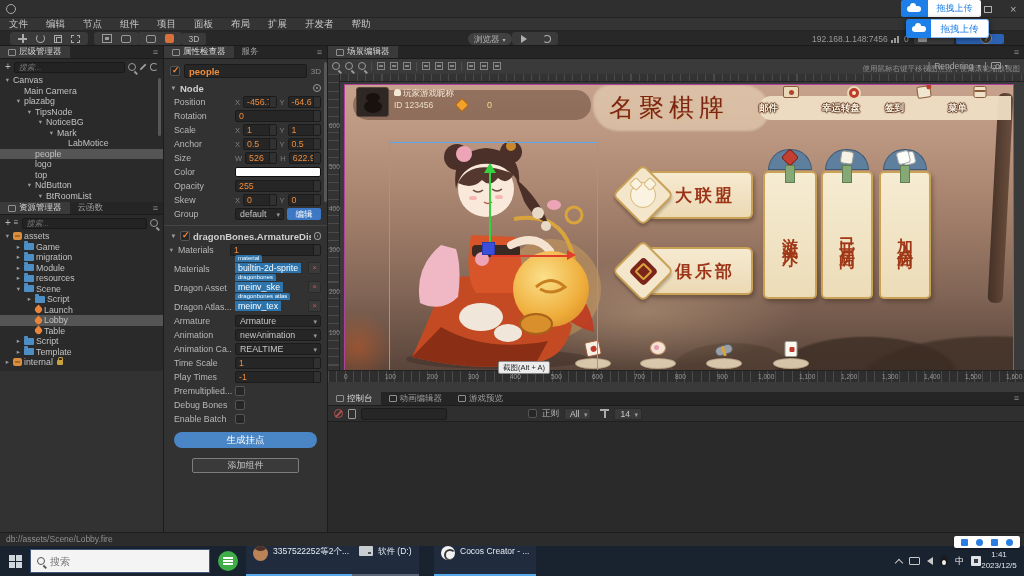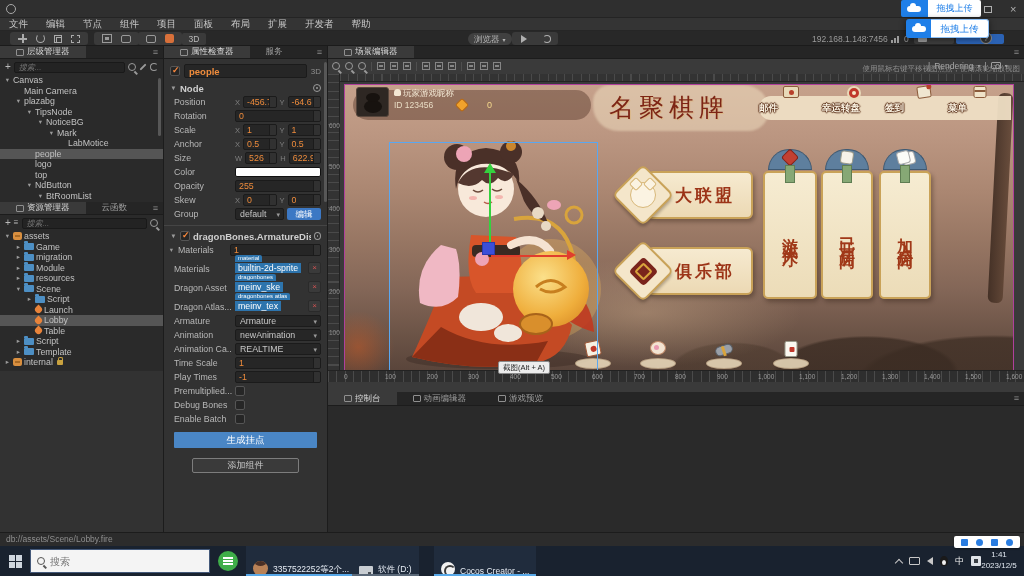--- a/index.html
+++ b/index.html
@@ -49,21 +49,21 @@
 .up1{position:absolute;left:901px;top:0;height:17px;display:flex;z-index:60}
 .up1 .ic{width:27px;height:17px;background:#1f7fe8;border-radius:2px 0 0 2px;position:relative}
 .cloud{position:absolute;left:6px;top:6px;width:14px;height:6px;background:#fff;border-radius:4px}
 .cloud::before{content:"";position:absolute;left:3px;top:-3px;width:6px;height:6px;background:#fff;border-radius:50%}
 .up1 .tx{width:53px;height:17px;background:#fff;border-radius:0 2px 2px 0;color:#1f7fe8;font-size:9px;text-align:center;line-height:17px}
 .up2{position:absolute;left:906px;top:19px;height:19px;display:flex;z-index:61;filter:drop-shadow(0 1px 3px rgba(0,0,0,.5))}
 .up2 .ic{width:25px;height:19px;background:#1f7fe8;border-radius:3px 0 0 3px;position:relative}
 .up2 .tx{width:58px;height:19px;background:#fff;border:1px solid #8ec0f5;border-left:none;border-radius:0 3px 3px 0;color:#1f7fe8;font-size:9.5px;text-align:center;line-height:18px}
 
 .ptabs{position:absolute;background:#252525;border-bottom:1px solid #1c1c1c;display:flex;align-items:stretch}
-.ptab{display:flex;align-items:center;gap:3px;padding:0 16px;font-size:8.5px;color:#9f9f9f;white-space:nowrap}
+.ptab{display:flex;align-items:center;gap:3px;padding:0 8px;font-size:8.5px;color:#9f9f9f;white-space:nowrap}
 .ptab.active{background:#3a3a3a;color:#d8d8d8}
 .pmenu{margin-left:auto;color:#8a8a8a;font-size:9px;line-height:13px;padding-right:5px}
 .mini{display:inline-block;width:8px;height:7px;border:1px solid #8f8f8f;border-radius:1px}
 .srow{position:absolute;display:flex;align-items:center;gap:3px;padding:0 5px}
 .plus{color:#bababa;font-size:10px;line-height:10px}
 .sinput{flex:1;min-width:0;height:11px;background:#232323;border:1px solid #191919;border-radius:2px;color:#777;font-style:italic;font-size:8px;padding:4px 4px;outline:none}
 .mag{width:8px;height:8px;border:1.3px solid #9a9a9a;border-radius:50%;position:relative;flex:none}
 .mag::after{content:"";position:absolute;right:-3px;bottom:-3px;width:4px;height:1.5px;background:#9a9a9a;transform:rotate(45deg)}
 .pen{width:8px;height:2px;background:#9a9a9a;transform:rotate(-45deg);border-radius:1px;flex:none}
 .refr{width:8px;height:8px;border:1.3px solid #9a9a9a;border-radius:50%;border-right-color:transparent;flex:none}
@@ -103,21 +103,21 @@
 .swatch{flex:1;height:10px;background:#fff;border:1px solid #111;border-radius:2px}
 .ddl{flex:1;min-width:0;height:12px;background:#262626;border:1px solid #1b1b1b;border-radius:2px;color:#c6c6c6;font-size:8.8px;line-height:11px;padding:0 10px 0 4px;position:relative;white-space:nowrap;overflow:hidden}
 .ddl::after{content:"▾";position:absolute;right:3px;top:0;font-size:7px;color:#9a9a9a;line-height:11px}
 .editbtn{flex:none;width:34px;height:12px;background:#3c78c4;border-radius:2px;color:#fff;font-size:8.5px;text-align:center;line-height:12px}
 .chiprow{height:19px;align-items:flex-end;padding-bottom:2px}
 .chipwrap{flex:1;min-width:0;position:relative;height:12px}
 .chiptag{position:absolute;top:-7px;left:0;font-size:6px;line-height:7px;background:#2d74ad;color:#fff;padding:0 3px;border-radius:2px 2px 0 0;white-space:nowrap}
 .chip{height:12px;background:#2d74ad;color:#fff;font-size:8.8px;line-height:12px;padding:0 3px;overflow:hidden;white-space:nowrap}
 .xbtn{flex:none;width:13px;height:12px;background:#3a3a3a;border:1px solid #2a2a2a;border-radius:2px;color:#d05252;font-size:8px;text-align:center;line-height:10px}
 .divline{border-top:1px solid #454545;margin:4px 0 0}
-.btn-generate{margin:6px 10px 0;height:16px;background:#4a86c5;border-radius:1px;color:#fff;font-size:9.5px;text-align:center;line-height:16px}
+.btn-generate{margin:6px 10px 0;height:16px;background:#4a86c5;border-radius:8px;color:#fff;font-size:9.5px;text-align:center;line-height:16px}
 .btn-add{margin:10px 28px 0;height:15px;background:#3a3a3a;border:1px solid #7d7d7d;border-radius:2px;color:#cacaca;font-size:9px;text-align:center;line-height:13px}
 
 .scenebg{position:absolute;left:328px;top:59px;width:696px;height:333px;background:#3a3a3a}
 .scenetools{position:absolute;left:332px;top:60px;display:flex;align-items:center;gap:5px;height:12px}
 .al{width:8px;height:8px;border:1px solid #858585;position:relative}
 .al::after{content:"";position:absolute;left:1px;right:1px;top:2px;height:1.5px;background:#858585}
 .vsep{width:1px;height:9px;background:#4f4f4f}
 .rendctl{position:absolute;left:928px;top:59px;display:flex;align-items:center;gap:4px;color:#a8a8a8;font-size:8.5px;height:13px}
 .camico{width:10px;height:7px;border:1px solid #a0a0a0;border-radius:1px;position:relative}
 .camico::after{content:"";position:absolute;left:3px;top:1.2px;width:3px;height:3px;border:1px solid #a0a0a0;border-radius:50%}
@@ -227,21 +227,21 @@
 .taskbar{position:absolute;left:0;top:546px;width:1024px;height:30px;background:#19222f}
 .startbtn{position:absolute;left:0;top:546px;width:30px;height:30px;display:flex;align-items:center;justify-content:center}
 .winlogo{display:grid;grid-template-columns:6px 6px;grid-template-rows:6px 6px;gap:1px}
 .winlogo i{background:#cfd6de}
 .tsearch{position:absolute;left:30px;top:549px;width:180px;height:24px;background:#f4f4f4;border:1px solid #44597a;display:flex;align-items:center;gap:5px;padding:0 6px}
 .smag{width:8px;height:8px;border:1.5px solid #555;border-radius:50%;position:relative;flex:none}
 .smag::after{content:"";position:absolute;right:-3px;bottom:-3px;width:4px;height:1.5px;background:#555;transform:rotate(45deg)}
 .tsearch input{flex:1;border:none;outline:none;background:transparent;font-size:10px;color:#333}
 .greenapp{position:absolute;left:218px;top:551px;width:20px;height:20px;background:#3fae49;border-radius:50%}
 .greenapp::after{content:"";position:absolute;left:5px;top:6px;width:10px;height:2px;background:#fff;box-shadow:0 3px 0 #fff,0 6px 0 #fff}
-.tapp{position:absolute;top:546px;height:30px;display:flex;align-items:flex-end;gap:5px;padding:0 7px;background:#202c3d}
+.tapp{position:absolute;top:546px;height:30px;display:flex;align-items:flex-start;gap:5px;padding:0 7px;background:#202c3d}
 .tapp::after{content:"";position:absolute;left:0;right:0;bottom:0;height:2px;background:#57a8e8}
 .tapp.gray::after{background:#5a6878}
 .tapp span{font-size:8.5px;color:#e6ecf4;white-space:nowrap;overflow:hidden;max-width:78px}
 .tava{width:15px;height:15px;background:#b98257;border-radius:50%;position:relative;flex:none;overflow:hidden}
 .tava::after{content:"";position:absolute;left:2px;top:-1px;width:11px;height:6px;background:#4a3026;border-radius:50%}
 .tdrive{width:14px;height:10px;background:#c8cdd2;border-radius:1px;position:relative;flex:none}
 .tdrive::after{content:"";position:absolute;right:2px;bottom:2px;width:3px;height:2px;background:#4a4f55}
 .tcocos{width:14px;height:14px;background:#f2f2f2;border-radius:50%;position:relative;flex:none}
 .tcocos::after{content:"";position:absolute;left:3px;top:3px;width:8px;height:8px;border:2px solid #3a3a3a;border-radius:50%;border-right-color:transparent}
 .tray{position:absolute;left:896px;top:546px;height:30px;display:flex;align-items:center;gap:7px}
@@ -848,20 +848,30 @@
     <span class="ptab">
         <span class="mini"></span>
         <span>动画编辑器</span>
       </span>
     <span class="ptab">
         <span class="mini"></span>
         <span>游戏预览</span>
       </span>
     <span class="pmenu">≡</span>
   </div>
+  <div class="constools">
+    <span class="clearico"></span>
+    <span class="docico"></span>
+    <input class="coninput" style="">
+    <span class="conchk"></span>
+    <span class="conlabel">正则</span>
+    <span class="csel">All</span>
+    <span class="tico"></span>
+    <span class="csel">14</span>
+  </div>
   <div class="conlog"></div>
 
   <div class="statusbar"><span>db://assets/Scene/Lobby.fire</span></div>
 
   <div class="taskbar"></div>
   <div class="startbtn">
       <span class="winlogo">
         <i></i>
         <i></i>
         <i></i>

